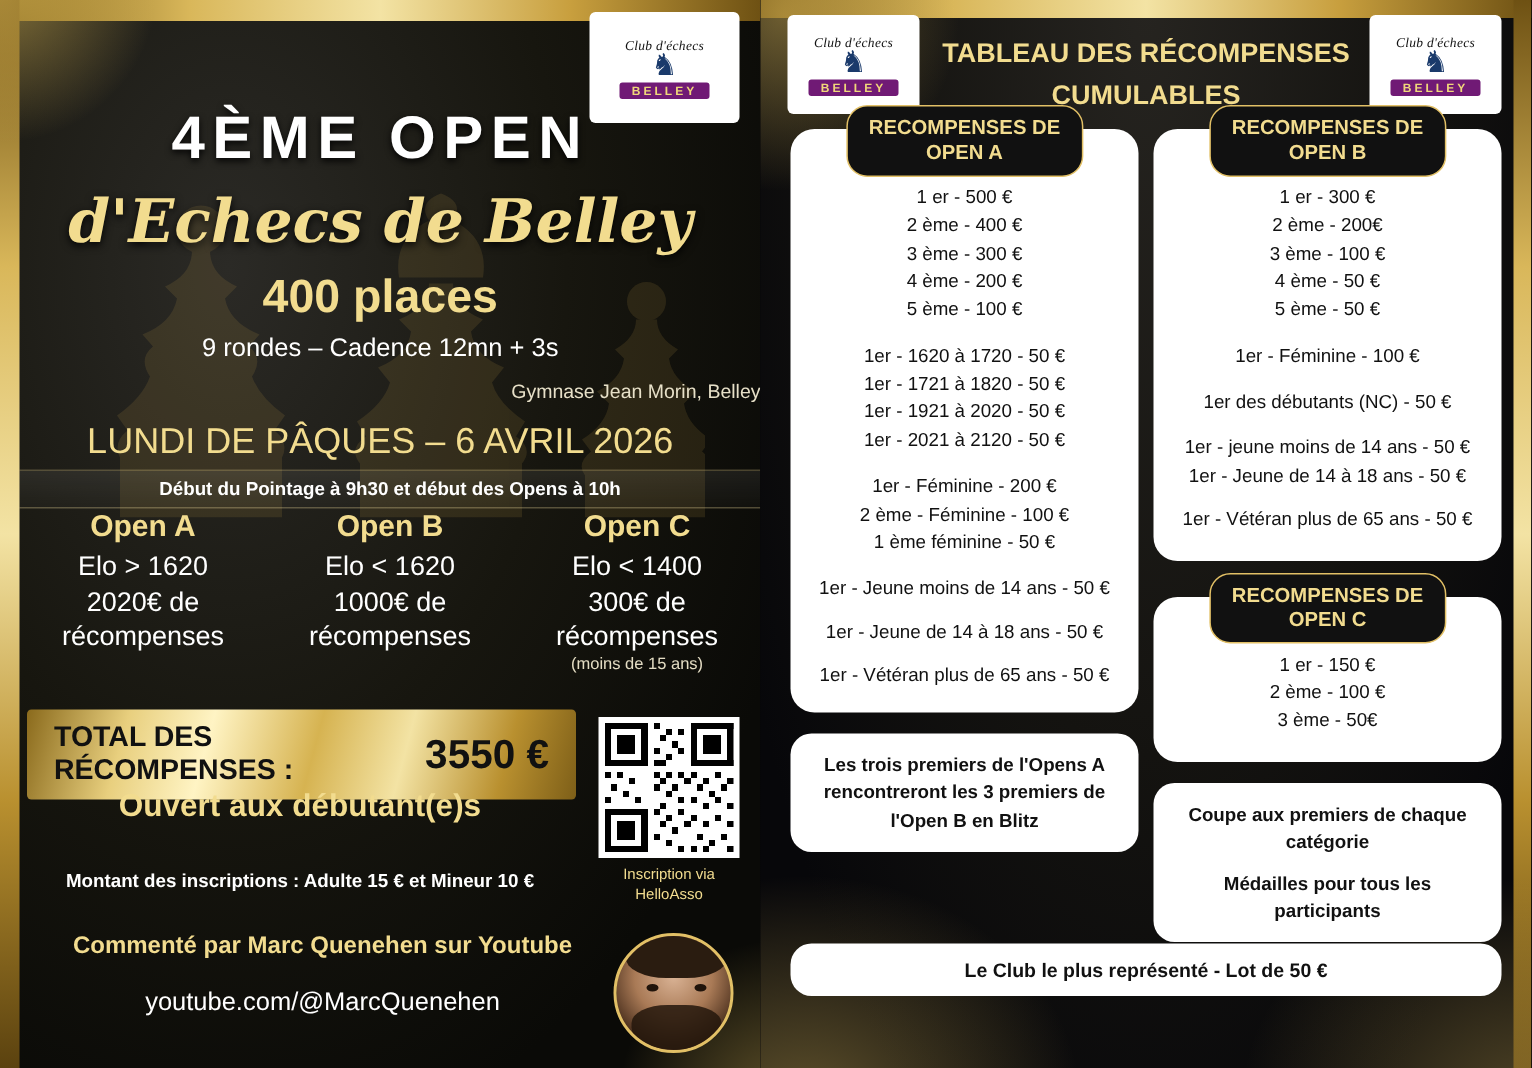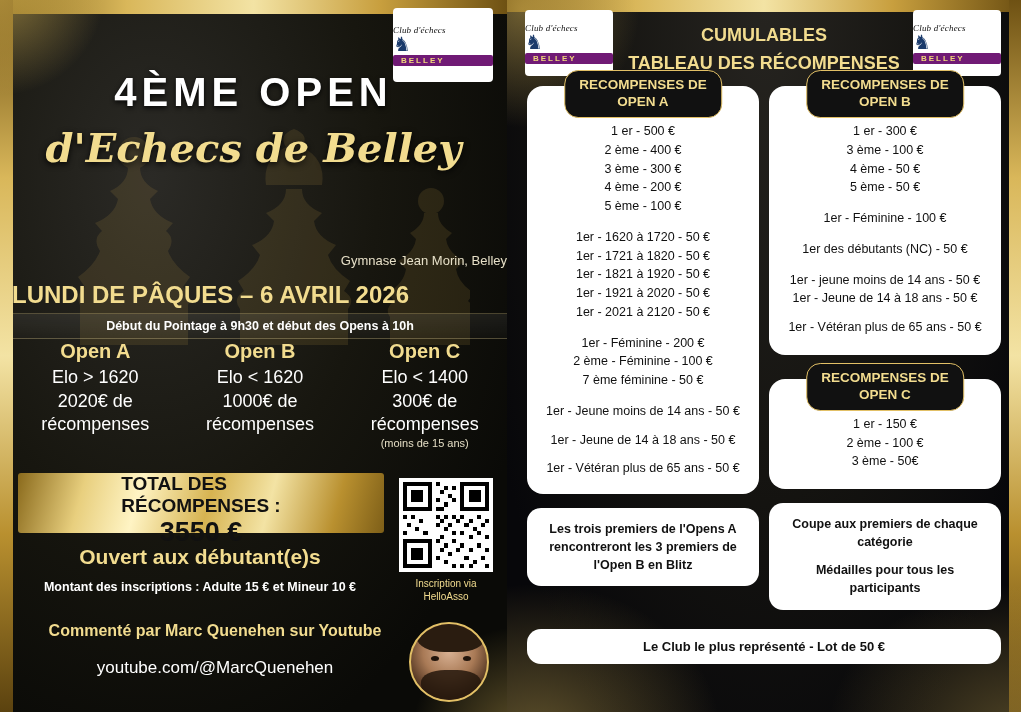--- a/index.html
+++ b/index.html
@@ -41,21 +41,21 @@
   .sw-br { bottom: -55px; right: -45px; width: 230px; height: 190px;
     background: radial-gradient(circle at 80% 80%, rgba(226,191,92,.40) 0%, rgba(226,191,92,0) 65%); }
 
   .chess-ghost {
     position: absolute; left: 40px; top: 55px; width: 430px; height: 290px;
     opacity: .25; pointer-events: none;
   }
 
   .club-badge {
     position: absolute; background: #fff; border-radius: 4px;
-    display: flex; flex-direction: column; justify-content: center;
+    display: flex; flex-direction: column; align-items: center; justify-content: center;
     color: #111;
   }
   .badge-left { top: 8px; right: 14px; width: 100px; height: 74px; }
   .badge-title { font-size: 9px; font-style: italic; font-family: "Liberation Serif", serif; letter-spacing:.2px; }
   .badge-sub {
     font-size: 8px; font-weight: bold; letter-spacing: 2px;
     background: #701a75; color: #f0d77a; padding: 1px 8px; border-radius: 2px; margin-top: 2px;
   }
   .badge-knight { font-size: 20px; line-height: 18px; color: #1a3a6b; }
 
@@ -80,22 +80,22 @@
   }
   .line-rondes {
     position: absolute; top: 222px; left: 0; width: 100%;
     text-align: center; font-size: 17px; color: #fff;
   }
   .line-venue {
     position: absolute; top: 253px; left: 0; width: 100%;
     text-align: right; font-size: 13px; color: #e7e0c8;
   }
   .line-date {
-    position: absolute; top: 281px; left: 12px; width: 100%;
-    font-size: 24px; font-weight: bold; color: #f2dc8f;
+    position: absolute; top: 281px; left: 0; width: 100%;
+    text-align: center; font-size: 24px; font-weight: normal; color: #f2dc8f;
   }
   .line-pointage {
     position: absolute; top: 313px; left: 13px; width: 494px;
     text-align: center; font-size: 12.5px; font-weight: bold; color: #fff;
     padding: 5px 0;
     background: linear-gradient(180deg, rgba(255,255,255,.07), rgba(255,255,255,.02));
     border-top: 1px solid rgba(242,220,143,.25);
     border-bottom: 1px solid rgba(242,220,143,.25);
   }
 
@@ -110,27 +110,26 @@
   .open-note { font-size: 11px; color: #e4ddc4; margin-top: 2px; }
 
   .total-box {
     position: absolute; top: 473px; left: 18px; width: 366px; height: 60px;
     background:
       linear-gradient(105deg, #8a6a1c 0%, #e8cf7e 18%, #fff4c4 33%, #d6b351 52%, #f3e3a4 68%, #b9902f 86%, #7e5f18 100%);
     border-radius: 3px;
     display: flex; align-items: center; justify-content: space-between;
     padding: 0 18px;
     color: #111;
-    flex-direction: column;
   }
   .total-label { font-size: 19px; font-weight: bold; line-height: 1.15; }
   .total-amount { font-size: 27px; font-weight: bold; }
 
   .debutants {
-    position: absolute; top: 545px; left: 0; width: 400px;
+    position: absolute; top: 526px; left: 0; width: 400px;
     text-align: center; font-size: 21px; font-weight: bold; color: #f2dc8f;
   }
   .montant {
     position: absolute; top: 580px; left: 0; width: 400px;
     text-align: center; font-size: 12.5px; font-weight: bold; color: #fff;
   }
 
   .qr-wrap {
     position: absolute; top: 478px; right: 14px; width: 94px;
   }
@@ -286,20 +285,22 @@
     </div>
 
     <div class="club-badge badge-left">
       <span class="badge-title">Club d'échecs</span>
       <span class="badge-knight">♞</span>
       <span class="badge-sub">BELLEY</span>
     </div>
 
     <div class="title-main">4ÈME OPEN</div>
     <div class="title-script">d'Echecs de Belley</div>
+    <div class="title-places">400 places</div>
+    <div class="line-rondes">9 rondes – Cadence 12mn + 3s</div>
     <div class="line-venue">Gymnase Jean Morin, Belley</div>
     <div class="line-date">LUNDI DE PÂQUES – 6 AVRIL 2026</div>
     <div class="line-pointage">Début du Pointage à 9h30 et début des Opens à 10h</div>
 
     <div class="opens-row">
       <div class="open-col">
         <div class="open-name">Open A</div>
         <div class="open-elo">Elo &gt; 1620</div>
         <div class="open-prize">2020€ de</div>
         <div class="open-prize">récompenses</div>
@@ -440,50 +441,49 @@
       <span class="badge-knight">♞</span>
       <span class="badge-sub">BELLEY</span>
     </div>
     <div class="club-badge badge-r-right">
       <span class="badge-title">Club d'échecs</span>
       <span class="badge-knight">♞</span>
       <span class="badge-sub">BELLEY</span>
     </div>
 
     <div class="right-title">
+      <div>TABLEAU DES RÉCOMPENSES</div>
       <div>CUMULABLES</div>
-      <div>TABLEAU DES RÉCOMPENSES</div>
     </div>
 
     <div class="cards">
 
       <div class="col-left">
         <div class="white-card">
           <div class="card-pill">
             <div>RECOMPENSES DE</div>
             <div>OPEN A</div>
           </div>
           <div class="prize-group">
             <div class="prize-line bold">1 er - 500 €</div>
             <div class="prize-line bold">2 ème - 400 €</div>
             <div class="prize-line bold">3 ème - 300 €</div>
             <div class="prize-line bold">4 ème - 200 €</div>
             <div class="prize-line bold">5 ème - 100 €</div>
           </div>
           <div class="prize-group">
             <div class="prize-line">1er - 1620 à 1720 - 50 €</div>
             <div class="prize-line">1er - 1721 à 1820 - 50 €</div>
-            <div class="prize-line">1er - 1821 à 1920 - 50 €</div>
             <div class="prize-line">1er - 1921 à 2020 - 50 €</div>
             <div class="prize-line">1er - 2021 à 2120 - 50 €</div>
           </div>
           <div class="prize-group">
             <div class="prize-line">1er - Féminine - 200 €</div>
             <div class="prize-line">2 ème - Féminine - 100 €</div>
-            <div class="prize-line">7 ème féminine - 50 €</div>
+            <div class="prize-line">1 ème féminine - 50 €</div>
           </div>
           <div class="prize-group">
             <div class="prize-line" style="margin-bottom:10px">1er - Jeune moins de 14 ans - 50 €</div>
             <div class="prize-line" style="margin-bottom:10px">1er - Jeune de 14 à 18 ans - 50 €</div>
             <div class="prize-line">1er - Vétéran plus de 65 ans - 50 €</div>
           </div>
         </div>
 
         <div class="note-card">
           <span>Les trois premiers de l'Opens A rencontreront les 3 premiers de l'Open B en Blitz</span>
@@ -491,20 +491,21 @@
       </div>
 
       <div class="col-right">
         <div class="white-card" style="padding-bottom:18px">
           <div class="card-pill">
             <div>RECOMPENSES DE</div>
             <div>OPEN B</div>
           </div>
           <div class="prize-group">
             <div class="prize-line bold">1 er - 300 €</div>
+            <div class="prize-line bold">2 ème - 200€</div>
             <div class="prize-line bold">3 ème - 100 €</div>
             <div class="prize-line bold">4 ème - 50 €</div>
             <div class="prize-line bold">5 ème - 50 €</div>
           </div>
           <div class="prize-group">
             <div class="prize-line">1er - Féminine - 100 €</div>
           </div>
           <div class="prize-group">
             <div class="prize-line">1er des débutants (NC) - 50 €</div>
           </div>

